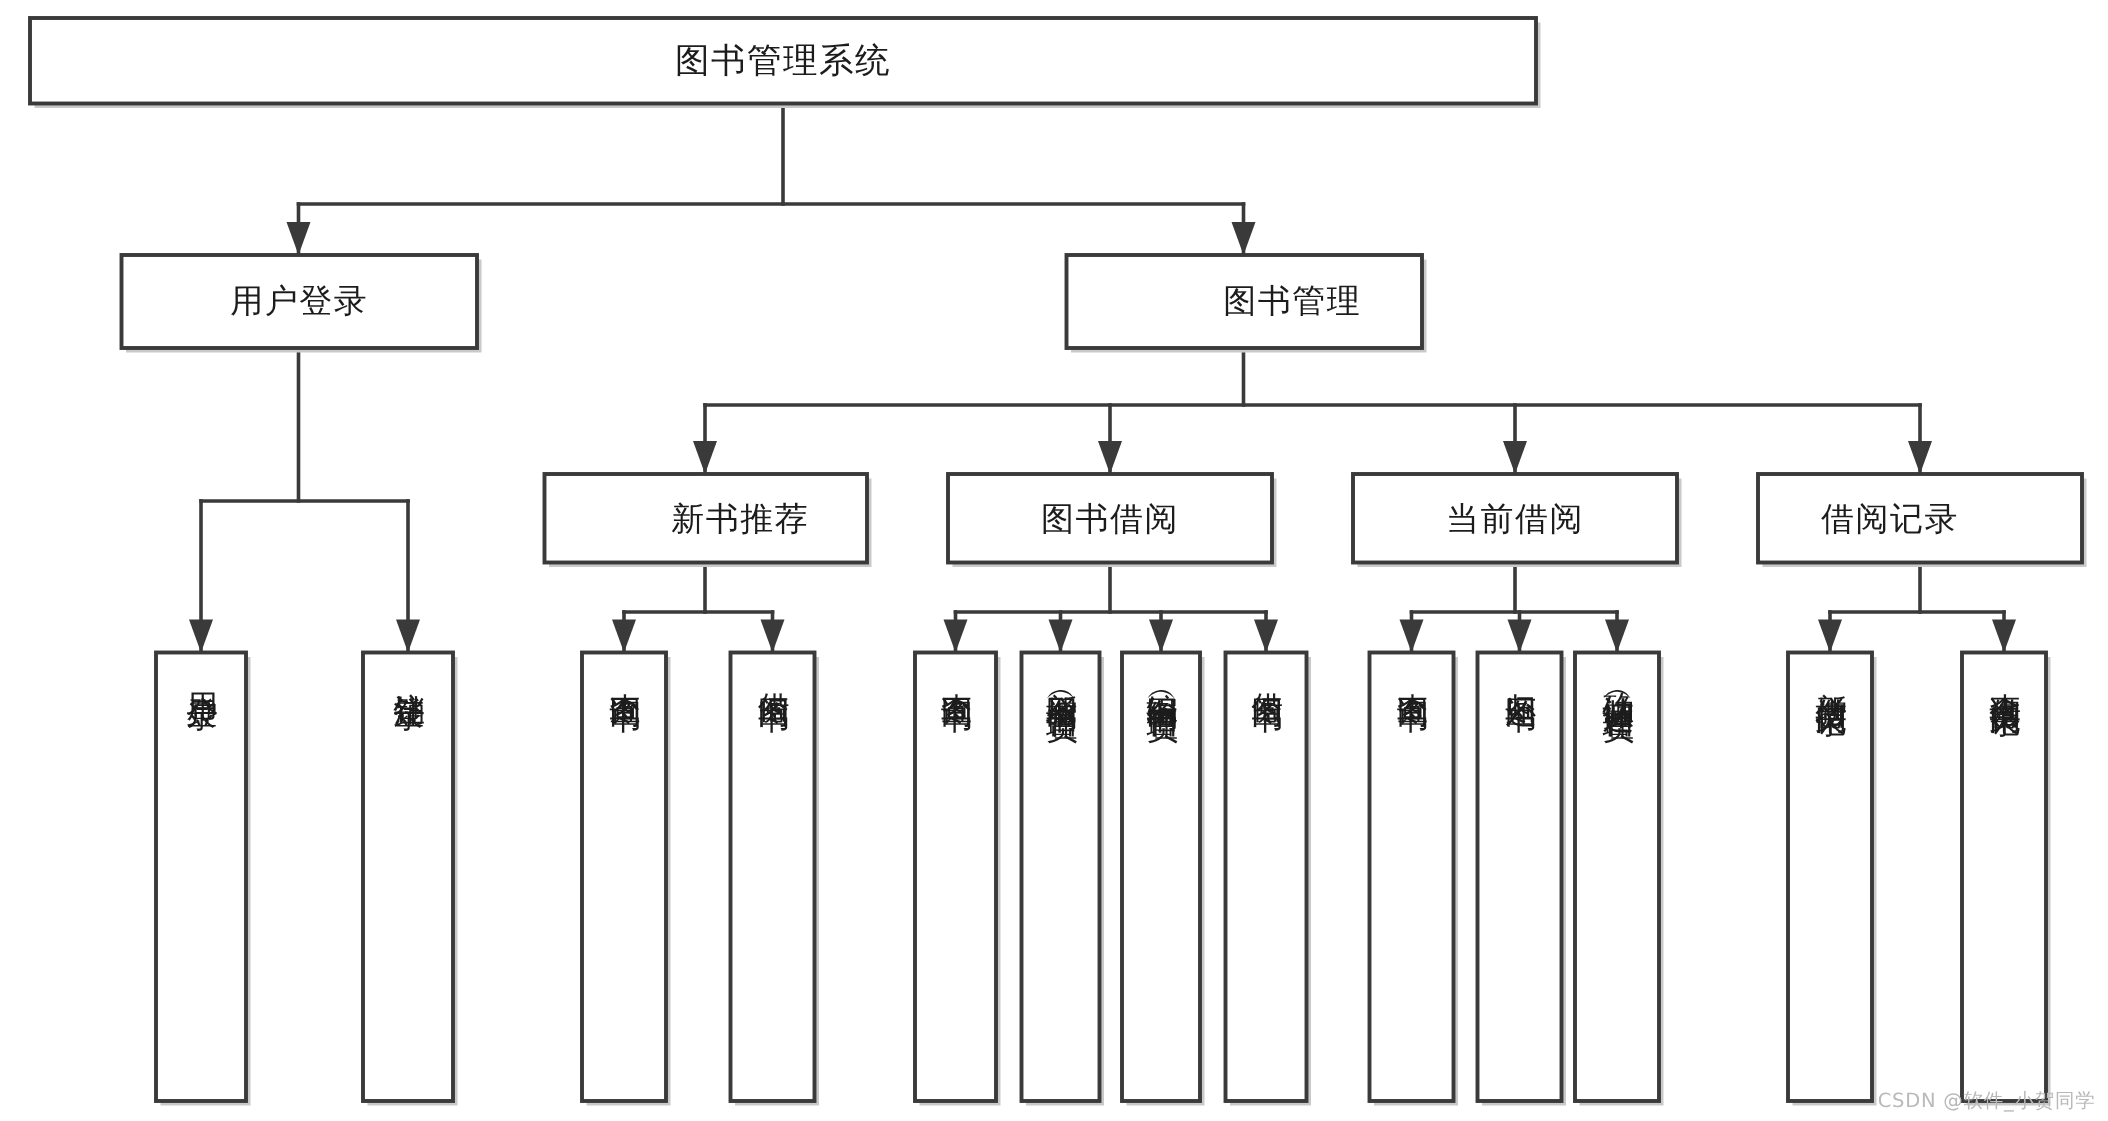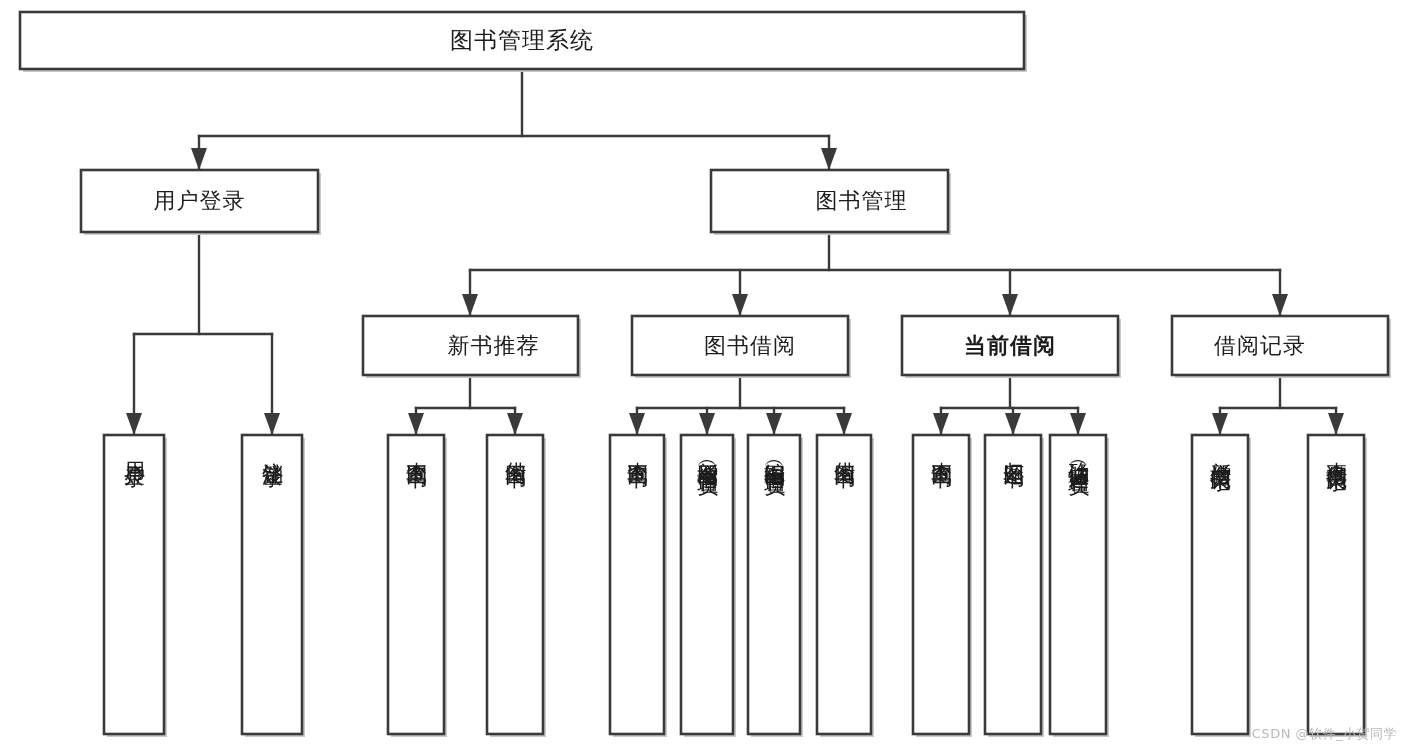--- a/index.html
+++ b/index.html
@@ -209,24 +209,24 @@
       </div>
       <div class="hlabel-wrap" style="left: 81px; top: 170px; width: 237px; height: 62px;">
         <span class="hlabel-text">用户登录</span>
       </div>
       <div class="hlabel-wrap" style="left: 711px; top: 170px; width: 237px; height: 62px; padding-left: 32px;">
         <span class="hlabel-text">图书管理</span>
       </div>
       <div class="hlabel-wrap" style="left: 348px; top: 316px; width: 259px; height: 59px; margin-left: 16px;">
         <span class="hlabel-text">新书推荐</span>
       </div>
-      <div class="hlabel-wrap" style="left: 632px; top: 316px; width: 216px; height: 59px; padding-left: 10px;">
+      <div class="hlabel-wrap" style="left: 632px; top: 316px; width: 216px; height: 59px;">
         <span class="hlabel-text">图书借阅</span>
       </div>
-      <div class="hlabel-wrap" style="left: 902px; top: 316px; width: 216px; height: 59px; font-weight: bold;">
+      <div class="hlabel-wrap" style="left: 902px; top: 316px; width: 216px; height: 59px;">
         <span class="hlabel-text">当前借阅</span>
       </div>
       <div class="hlabel-wrap" style="left: 1172px; top: 316px; width: 176px; height: 59px;">
         <span class="hlabel-text">借阅记录</span>
       </div>
       <div class="vlabel-wrap" style="left: 104px; top: 445px; width: 60px; height: 287px;">
         <span class="vlabel-text">用户登录</span>
       </div>
       <div class="vlabel-wrap" style="left: 242px; top: 445px; width: 60px; height: 287px;">
         <span class="vlabel-text">注销登录</span>

